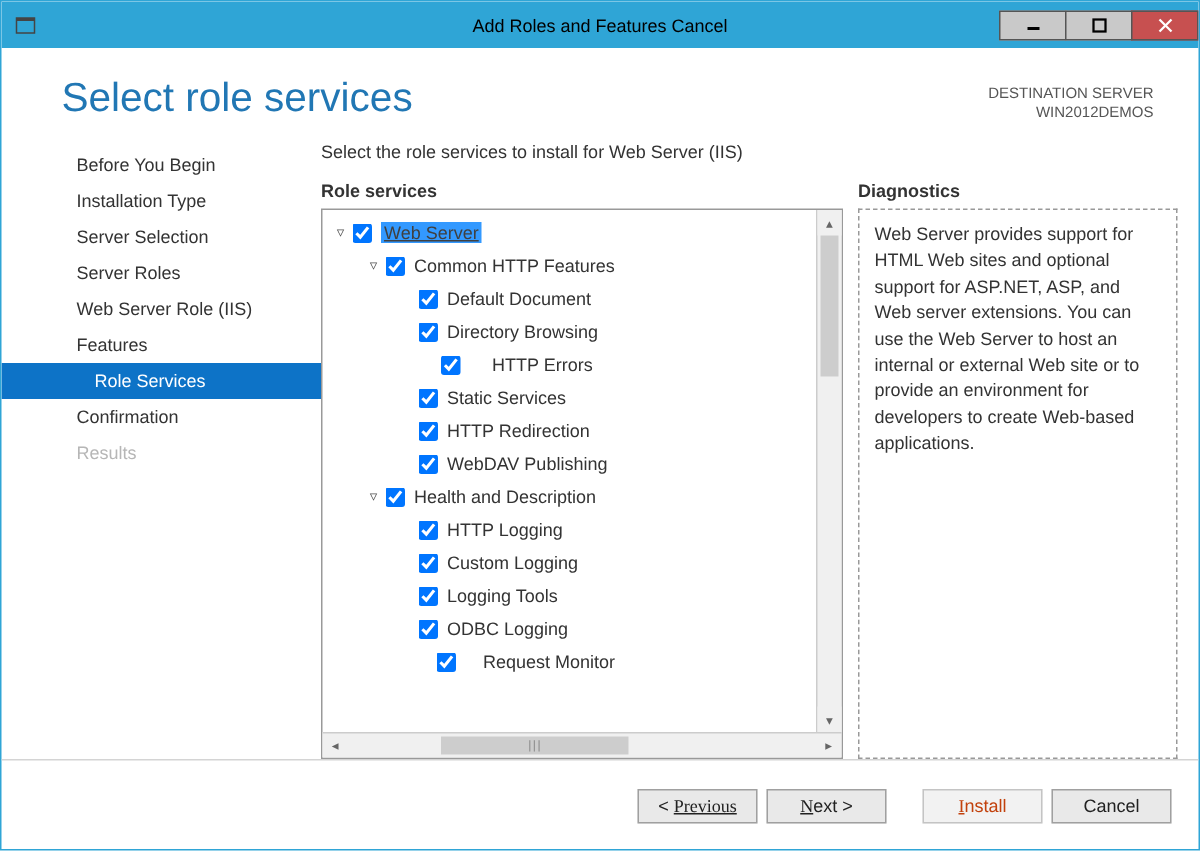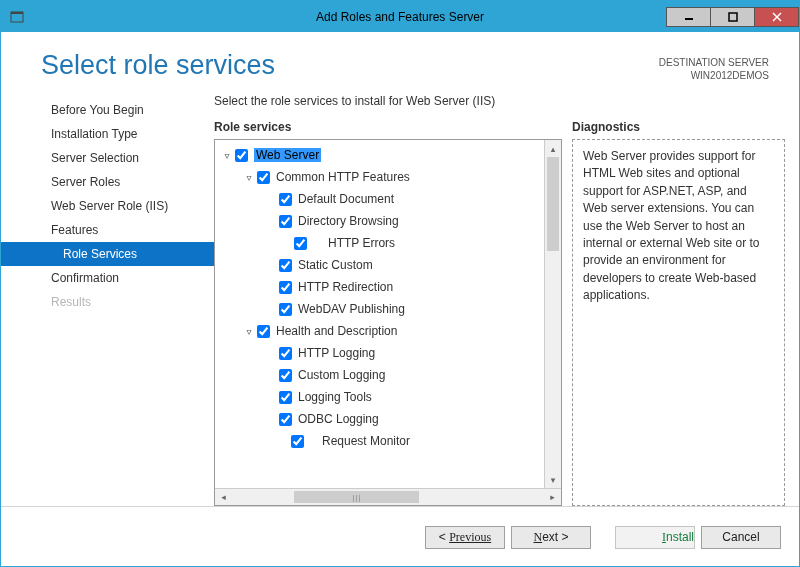--- a/index.html
+++ b/index.html
@@ -149,22 +149,23 @@
     display: inline-block;
     text-align: center;
   }
   .tree-row .cb {
     width: 13px; height: 13px;
     margin: 0 6px 0 2px;
   }
   .tree-row .label { }
   .tree-row.selected .label {
     background: #3399ff;
-    color: #000000;
+    color: #404040;
     padding: 0 2px;
+    text-decoration: underline;
   }
   .vscroll {
     position: absolute;
     right: 0; top: 0; bottom: 17px;
     width: 17px;
     background: #f0f0f0;
     border-left: 1px solid #ccc;
     display: flex;
     flex-direction: column;
   }
@@ -229,39 +230,38 @@
     min-width: 80px;
     height: 23px;
     font-size: 12px;
     background: #e9e9e9;
     border: 1px solid #a0a0a0;
     color: #222;
     padding: 0;
     cursor: pointer;
   }
   .btn:disabled {
-    color: #15803d;
+    color: #c2410c;
     border-color: #c4c4c4;
     background: #f2f2f2;
     cursor: default;
-    text-align: right;
   }
   .btn .ul { text-decoration: underline; font-family: Liberation Serif, serif; }
 </style>
 </head>
 <body>
 
 <div class="titlebar">
   <span class="app-icon">
     <svg viewBox="0 0 16 16" width="16" height="16">
         <rect x="2" y="3" width="12" height="10" fill="none" stroke="#444" stroke-width="1"></rect>
         <rect x="2" y="3" width="12" height="2" fill="#444"></rect>
       </svg>
   </span>
-  <div class="title">Add Roles and Features Server</div>
+  <div class="title">Add Roles and Features Cancel</div>
   <div class="win-controls">
     <div class="win-btn">
       <svg width="10" height="10">
           <line x1="1" y1="7" x2="9" y2="7" stroke="#000" stroke-width="2"></line>
         </svg>
     </div>
     <div class="win-btn">
       <svg width="10" height="10">
           <rect x="1" y="1" width="8" height="8" fill="none" stroke="#000" stroke-width="1.5"></rect>
         </svg>
@@ -325,21 +325,21 @@
                   <span class="label">Directory Browsing</span>
                 </div>
                 <div class="tree-row" style="padding-left: 50px; gap: 15px;">
                   <span class="expander"></span>
                   <input type="checkbox" class="cb" checked="" style="">
                   <span class="label">HTTP Errors</span>
                 </div>
                 <div class="tree-row" style="padding-left: 50px;">
                   <span class="expander"></span>
                   <input type="checkbox" class="cb" checked="" style="">
-                  <span class="label">Static Custom</span>
+                  <span class="label">Static Services</span>
                 </div>
                 <div class="tree-row" style="padding-left: 50px;">
                   <span class="expander"></span>
                   <input type="checkbox" class="cb" checked="" style="">
                   <span class="label">HTTP Redirection</span>
                 </div>
                 <div class="tree-row" style="padding-left: 50px;">
                   <span class="expander"></span>
                   <input type="checkbox" class="cb" checked="" style="">
                   <span class="label">WebDAV Publishing</span>

